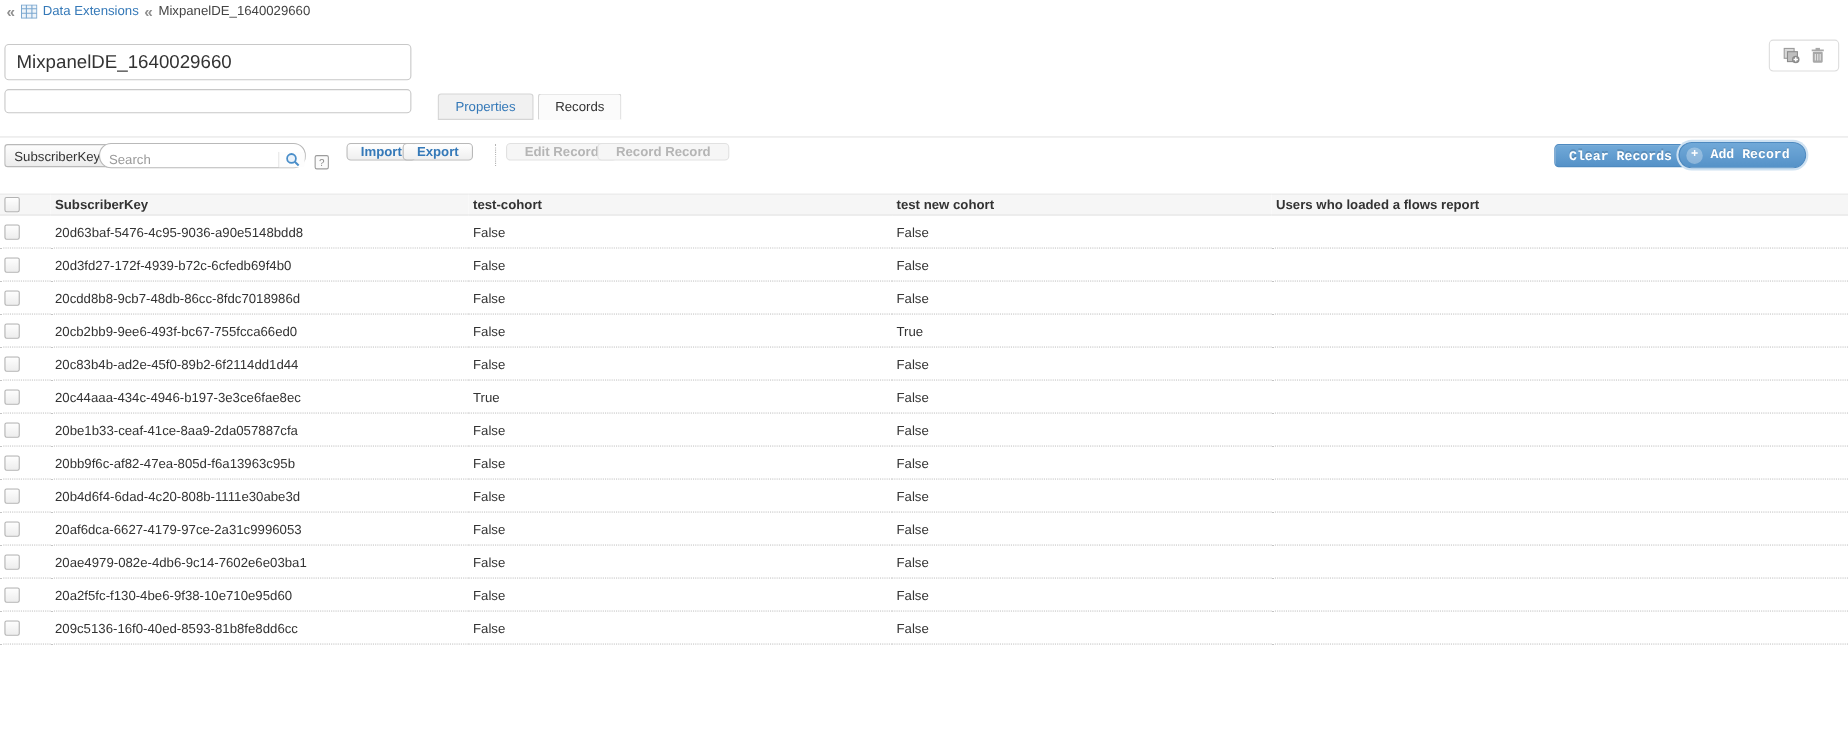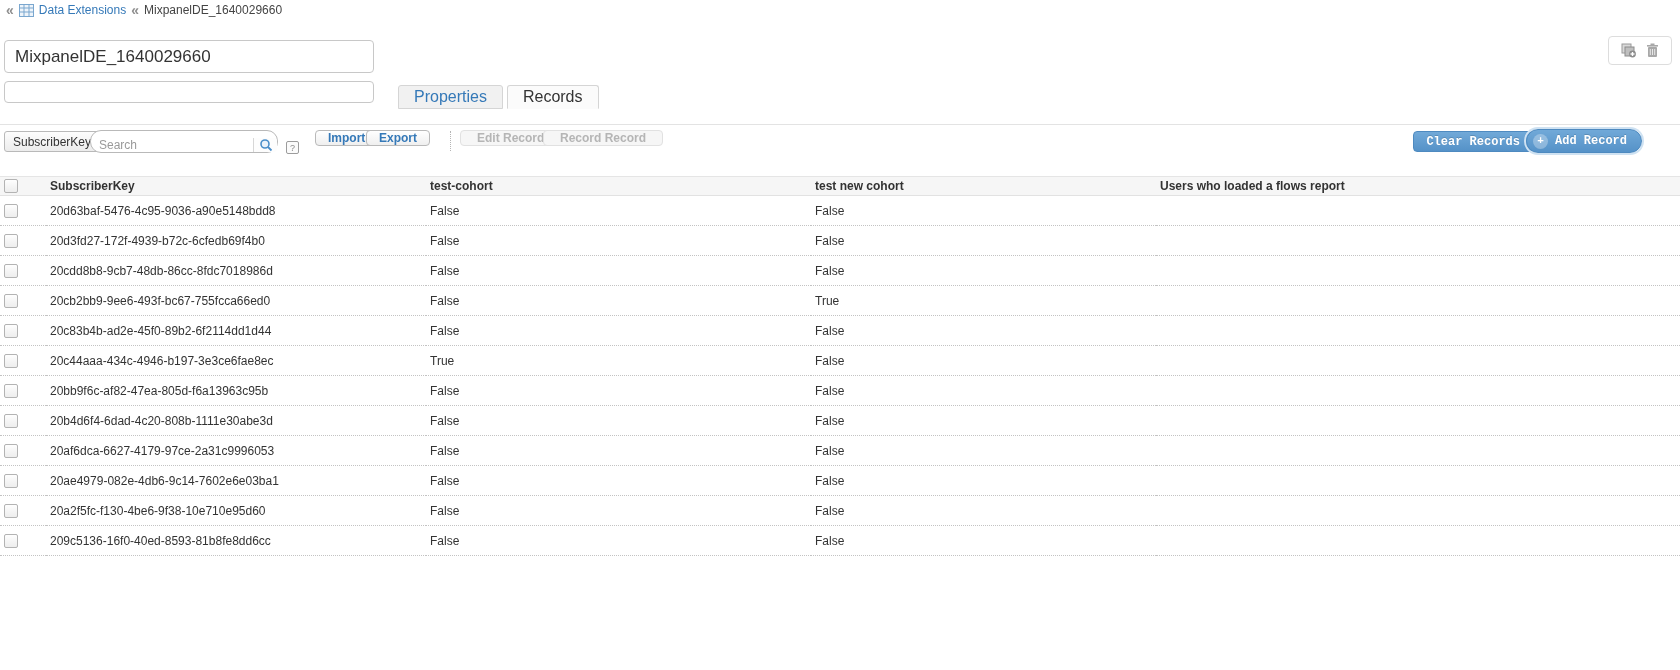--- a/index.html
+++ b/index.html
@@ -24,21 +24,21 @@
 
   
   .corner-actions { position: absolute; top: 36px; right: 8px; width: 64px; height: 29px;
     border: 1px solid #ddd; border-radius: 4px; background: #fff;
     display: flex; align-items: center; justify-content: center; gap: 9px; }
   .corner-actions svg { display: block; cursor: pointer; }
 
   
   .tabs { position: absolute; left: 398px; top: 85px; display: flex; gap: 4px; align-items: flex-end; }
   .tab { height: 24px; padding: 0 15px; display: flex; align-items: center;
-    border: 1px solid #d5d5d5; border-radius: 3px 3px 0 0; font-size: 16px; cursor: pointer; }
+    border: 1px solid #d5d5d5; border-radius: 3px 3px 0 0; font-size: 12px; cursor: pointer; }
   .tab.inactive { background: #f1f1f1; color: #3579b8; }
   .tab.active { background: #fbfbfb; color: #333; border-bottom-color: #fbfbfb; }
   .tabs-divider { position: absolute; left: 0; top: 124px; width: 1680px; height: 1px; background: #e3e3e3; }
 
   
   .toolbar { position: absolute; left: 0; top: 125px; width: 1680px; height: 36px; }
   .field-dropdown { position: absolute; left: 4px; top: 6px; height: 21px; padding: 0 8px;
     display: flex; align-items: center; gap: 6px; border: 1px solid #b9b9b9; border-radius: 3px;
     background: linear-gradient(#fdfdfd, #ececec); font-size: 12px; color: #333; cursor: pointer; }
   .field-caret { color: #777; font-size: 9px; }
@@ -230,20 +230,27 @@
     </tr>
 
     <tr>
       <td class="check-cell"><input type="checkbox" class="row-check" style=""></td>
       <td>20c44aaa-434c-4946-b197-3e3ce6fae8ec</td>
       <td>True</td>
       <td>False</td>
       <td></td>
     </tr>
 
+    <tr>
+      <td class="check-cell"><input type="checkbox" class="row-check" style=""></td>
+      <td>20be1b33-ceaf-41ce-8aa9-2da057887cfa</td>
+      <td>False</td>
+      <td>False</td>
+      <td></td>
+    </tr>
 
     <tr>
       <td class="check-cell"><input type="checkbox" class="row-check" style=""></td>
       <td>20bb9f6c-af82-47ea-805d-f6a13963c95b</td>
       <td>False</td>
       <td>False</td>
       <td></td>
     </tr>
 
 

